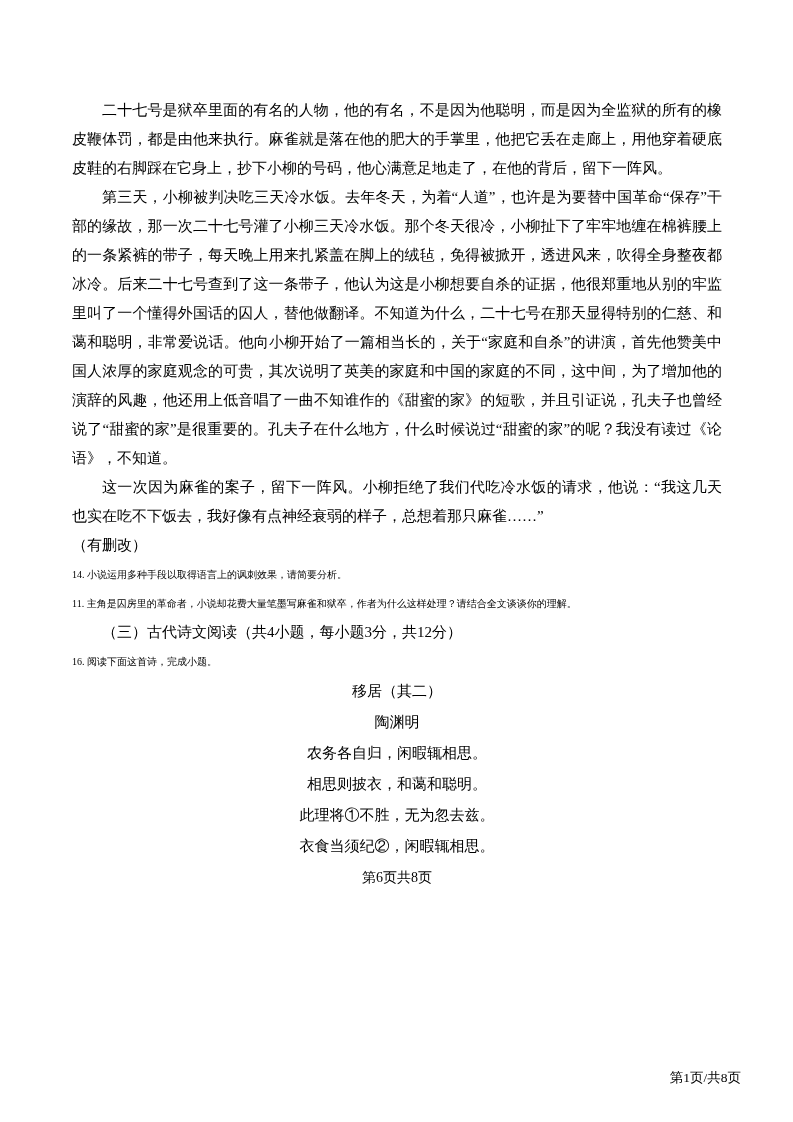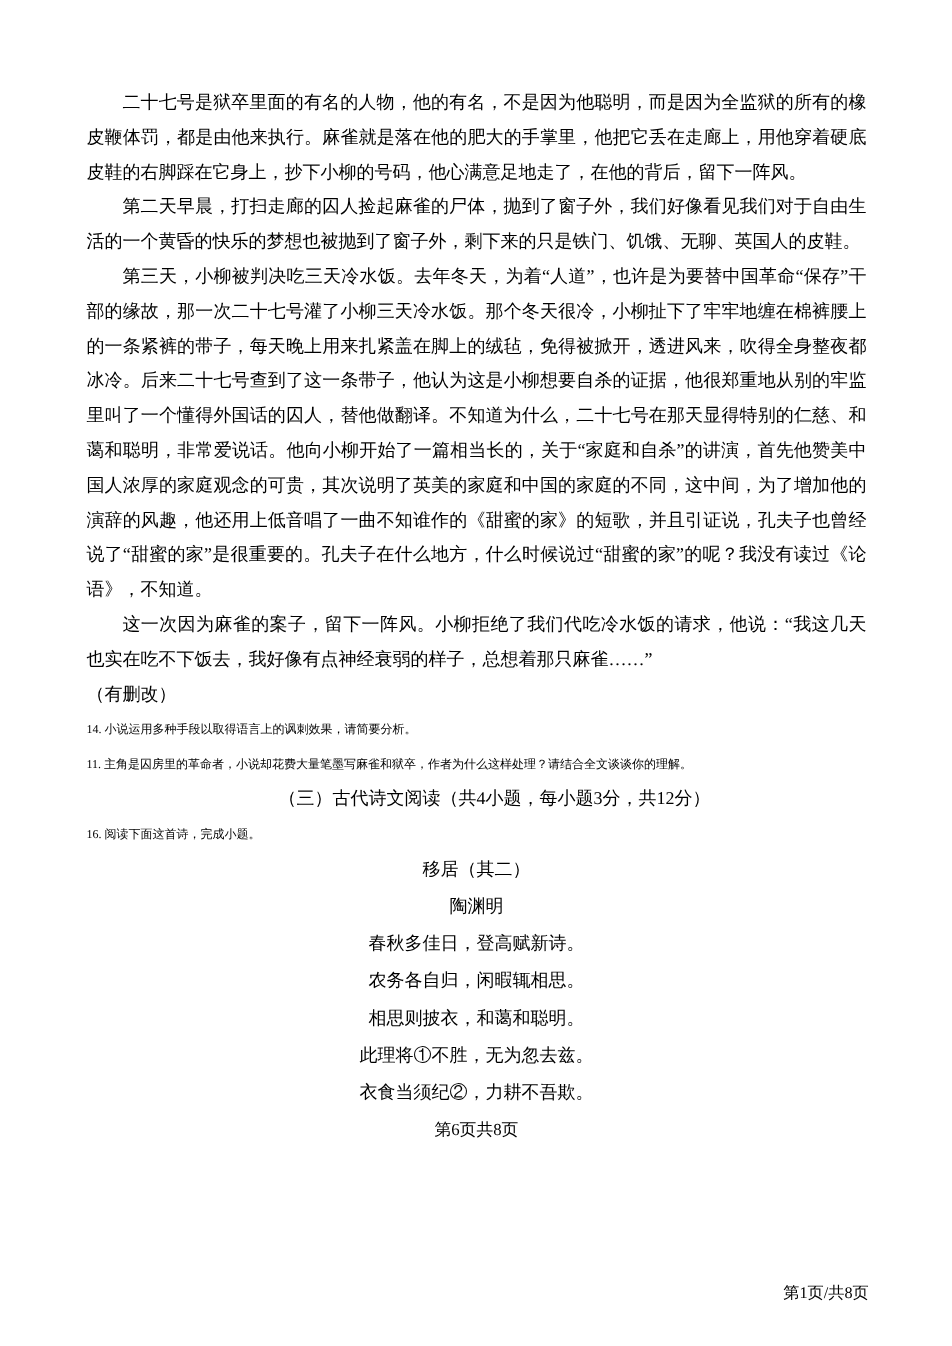--- a/index.html
+++ b/index.html
@@ -6,25 +6,25 @@
   html, body { width: 793px; height: 1122px; }
   body {
     background: #ffffff;
     color: #000000;
     font-family: "Liberation Serif", "DejaVu Serif", serif;
     position: relative;
     overflow: hidden;
   }
   .content {
     position: absolute;
-    top: 72px;
+    top: 96px;
     left: 72px;
     width: 650px;
   }
-  p { margin: 0; text-align: center; }
+  p { margin: 0; }
   .para {
     font-size: 15px;
     line-height: 29px;
     text-align: justify;
     text-indent: 2em;
   }
   .attribution {
     font-size: 15px;
     line-height: 29px;
     text-align: left;
@@ -46,46 +46,44 @@
   .poem p { line-height: 31px; }
   .inline-footer {
     text-align: center;
     font-size: 14px;
     line-height: 28px;
     margin-top: 2px;
   }
   .bottom-footer {
     position: absolute;
     top: 1069px;
-    right: 69px;
+    right: 52px;
     font-size: 13.5px;
     line-height: 18px;
   }
 </style>
 </head>
 <body>
 
 <div class="content">
   <p class="para">二十七号是狱卒里面的有名的人物，他的有名，不是因为他聪明，而是因为全监狱的所有的橡皮鞭体罚，都是由他来执行。麻雀就是落在他的肥大的手掌里，他把它丢在走廊上，用他穿着硬底皮鞋的右脚踩在它身上，抄下小柳的号码，他心满意足地走了，在他的背后，留下一阵风。</p>
-  <p class="para">第二天早晨，打扫走廊的囚人捡起麻雀的尸体，抛到了窗子外，我们好像看见我们对于自由生活的一个黄昏的快乐的梦想也被抛到了窗子外，剩下来的只是铁门、饥饿、无聊、英国人的皮鞋。</p>
   <p class="para">第三天，小柳被判决吃三天冷水饭。去年冬天，为着“人道”，也许是为要替中国革命“保存”干部的缘故，那一次二十七号灌了小柳三天冷水饭。那个冬天很冷，小柳扯下了牢牢地缠在棉裤腰上的一条紧裤的带子，每天晚上用来扎紧盖在脚上的绒毡，免得被掀开，透进风来，吹得全身整夜都冰冷。后来二十七号查到了这一条带子，他认为这是小柳想要自杀的证据，他很郑重地从别的牢监里叫了一个懂得外国话的囚人，替他做翻译。不知道为什么，二十七号在那天显得特别的仁慈、和蔼和聪明，非常爱说话。他向小柳开始了一篇相当长的，关于“家庭和自杀”的讲演，首先他赞美中国人浓厚的家庭观念的可贵，其次说明了英美的家庭和中国的家庭的不同，这中间，为了增加他的演辞的风趣，他还用上低音唱了一曲不知谁作的《甜蜜的家》的短歌，并且引证说，孔夫子也曾经说了“甜蜜的家”是很重要的。孔夫子在什么地方，什么时候说过“甜蜜的家”的呢？我没有读过《论语》，不知道。</p>
   <p class="para">这一次因为麻雀的案子，留下一阵风。小柳拒绝了我们代吃冷水饭的请求，他说：“我这几天也实在吃不下饭去，我好像有点神经衰弱的样子，总想着那只麻雀……”</p>
   <p class="attribution">（有删改）</p>
 
   <p class="question">14. 小说运用多种手段以取得语言上的讽刺效果，请简要分析。</p>
   <p class="question">11. 主角是囚房里的革命者，小说却花费大量笔墨写麻雀和狱卒，作者为什么这样处理？请结合全文谈谈你的理解。</p>
   <p class="section-header">（三）古代诗文阅读（共4小题，每小题3分，共12分）</p>
   <p class="question">16. 阅读下面这首诗，完成小题。</p>
 
   <div class="poem">
     <p>移居（其二）</p>
     <p>陶渊明</p>
-    <p>春秋多佳日，登高赋新诗。</p>
     <p>农务各自归，闲暇辄相思。</p>
     <p>相思则披衣，和蔼和聪明。</p>
     <p>此理将①不胜，无为忽去兹。</p>
-    <p>衣食当须纪②，力耕不吾欺。</p>
+    <p>衣食当须纪②，闲暇辄相思。</p>
   </div>
 
   <p class="inline-footer">第6页共8页</p>
 </div>
 
 <div class="bottom-footer">第1页/共8页</div>
 
 </body></html>

